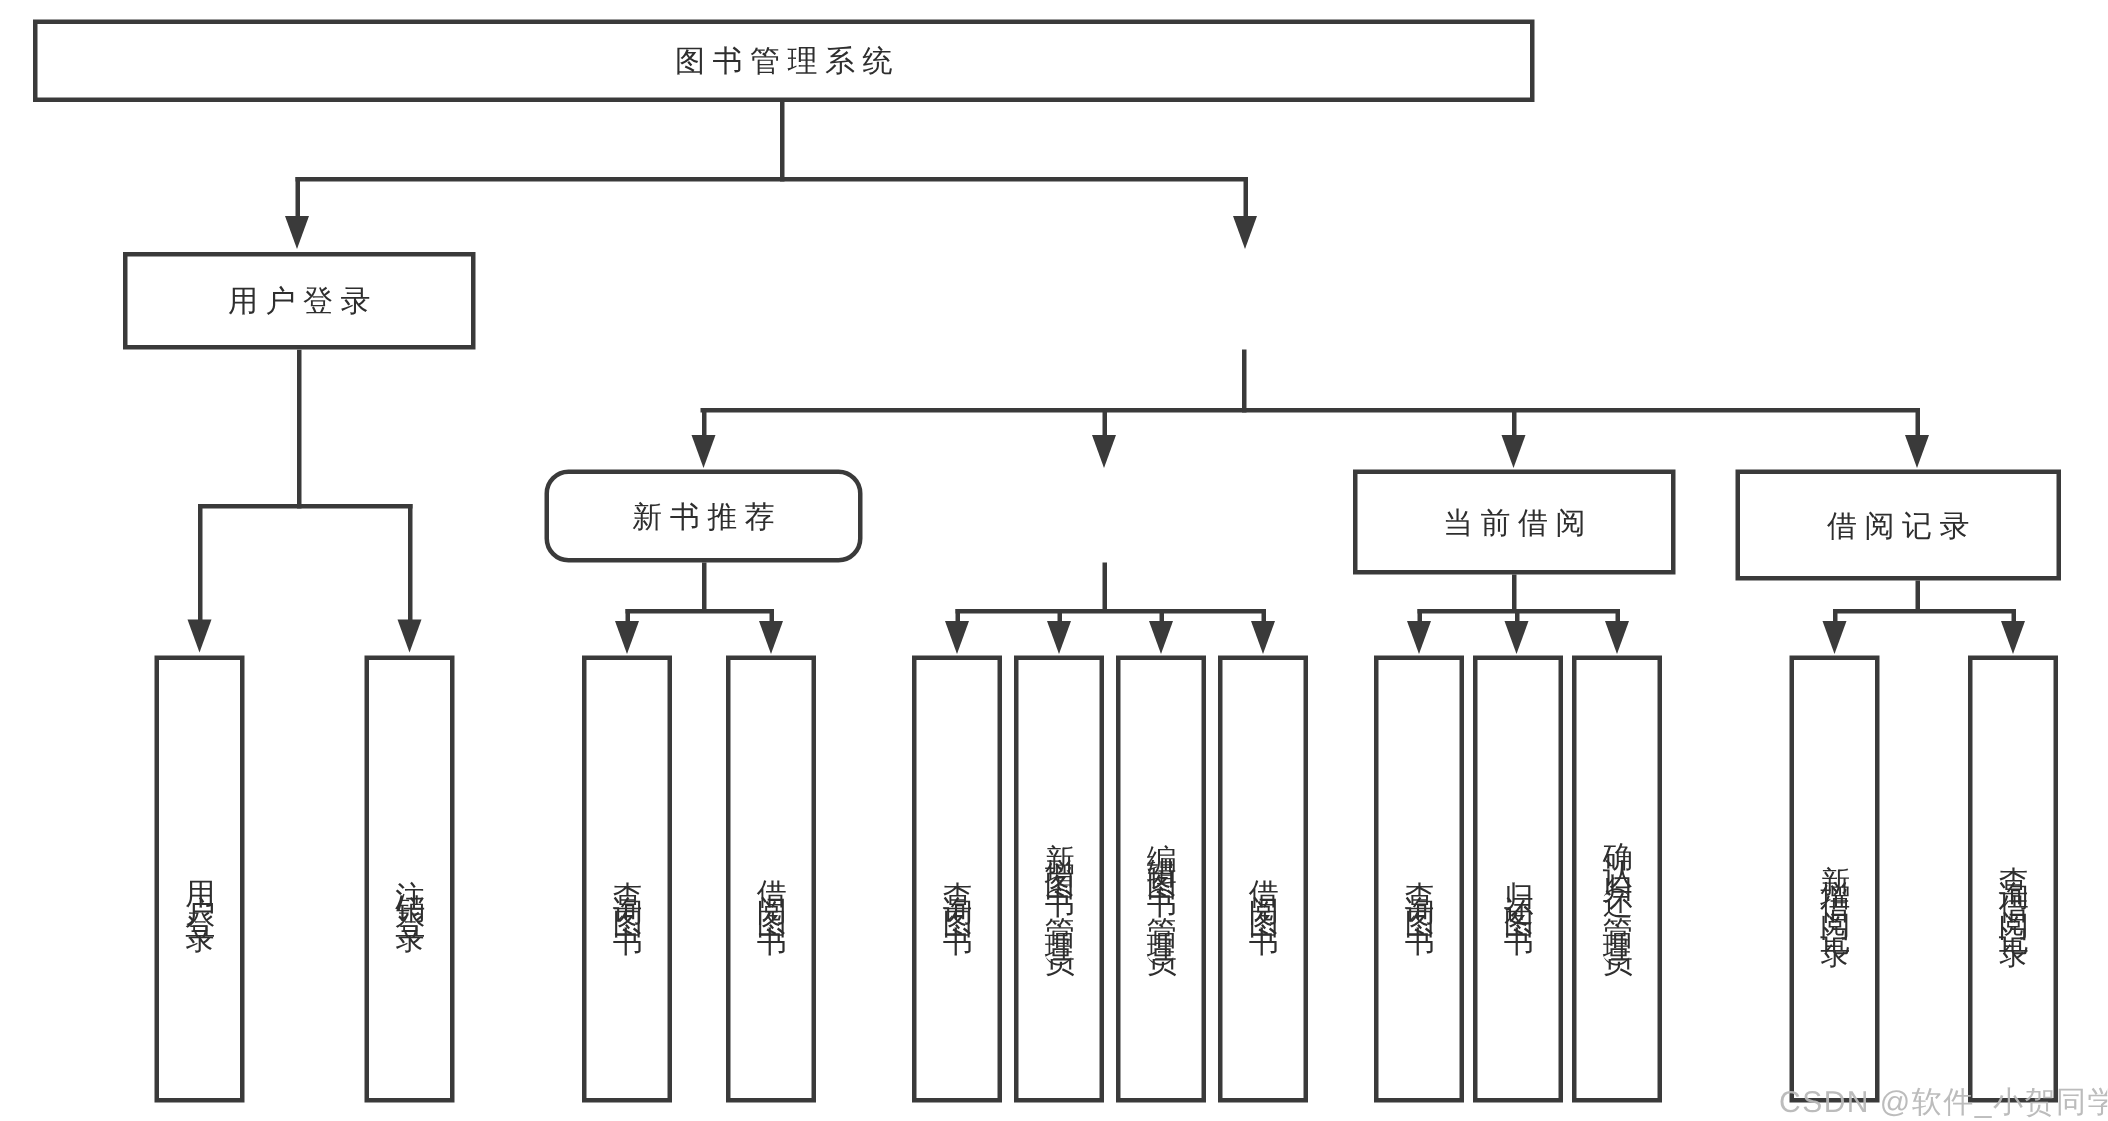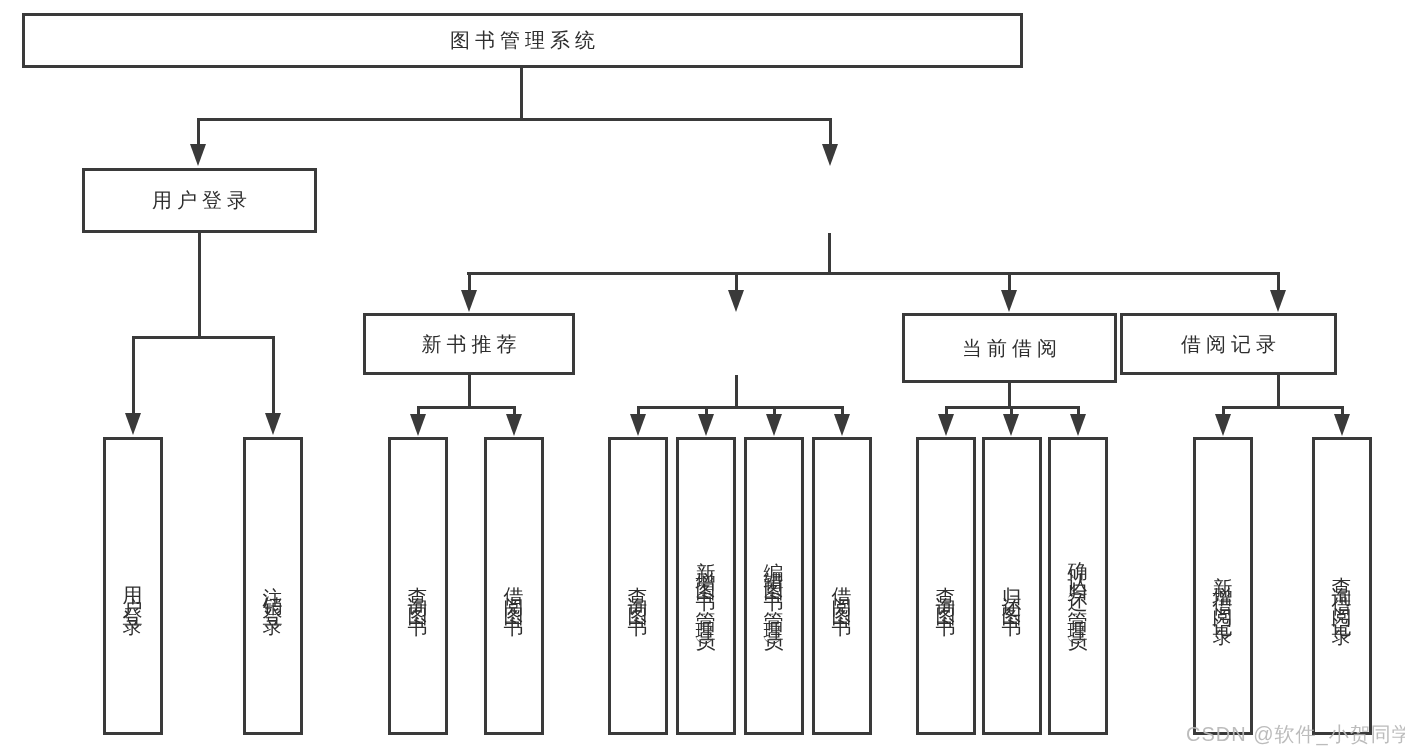--- a/index.html
+++ b/index.html
@@ -58,27 +58,27 @@
   <div class="hline" style="left:466.5px;top:272px;width:813px;"></div>
   <div class="vline" style="left:467.5px;top:272px;height:20px;"></div>
   <div class="tri" style="left:461px;top:290px;"></div>
   <div class="vline" style="left:734.5px;top:272px;height:20px;"></div>
   <div class="tri" style="left:728px;top:290px;"></div>
   <div class="vline" style="left:1007.5px;top:272px;height:20px;"></div>
   <div class="tri" style="left:1001px;top:290px;"></div>
   <div class="vline" style="left:1276.5px;top:272px;height:20px;"></div>
   <div class="tri" style="left:1270px;top:290px;"></div>
 
-  <div class="node" style="left:363px;top:313px;width:212px;height:62px;">
+  <div class="node" style="left:363px;top:313px;width:212px;height:62px;border-radius:16px;">
     <span class="hlabel">新书推荐</span>
   </div>
   <div class="node" style="left:902px;top:313px;width:215px;height:70px;">
     <span class="hlabel">当前借阅</span>
   </div>
-  <div class="node" style="left:1120px;top:313px;width:217px;height:62px;">
+  <div class="node" style="left:1157px;top:313px;width:217px;height:74px;">
     <span class="hlabel">借阅记录</span>
   </div>
 
   <div class="vline" style="left:467.5px;top:375px;height:33px;"></div>
   <div class="hline" style="left:416.5px;top:406px;width:99px;"></div>
   <div class="vline" style="left:416.5px;top:406px;height:10px;"></div>
   <div class="tri" style="left:410px;top:414px;"></div>
   <div class="vline" style="left:512.5px;top:406px;height:10px;"></div>
   <div class="tri" style="left:506px;top:414px;"></div>
 

